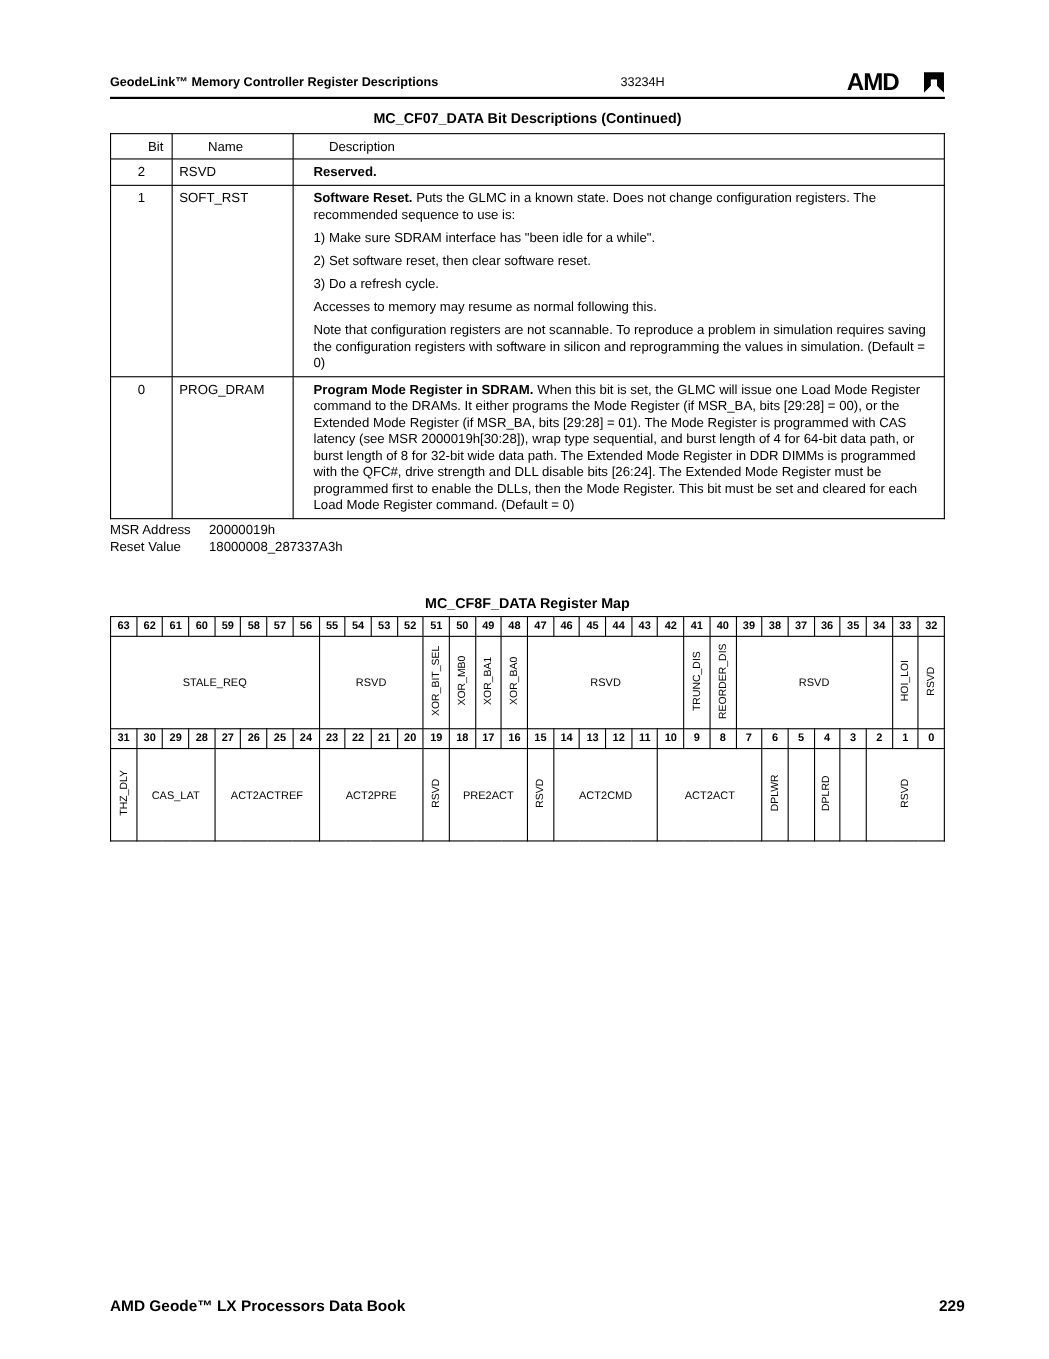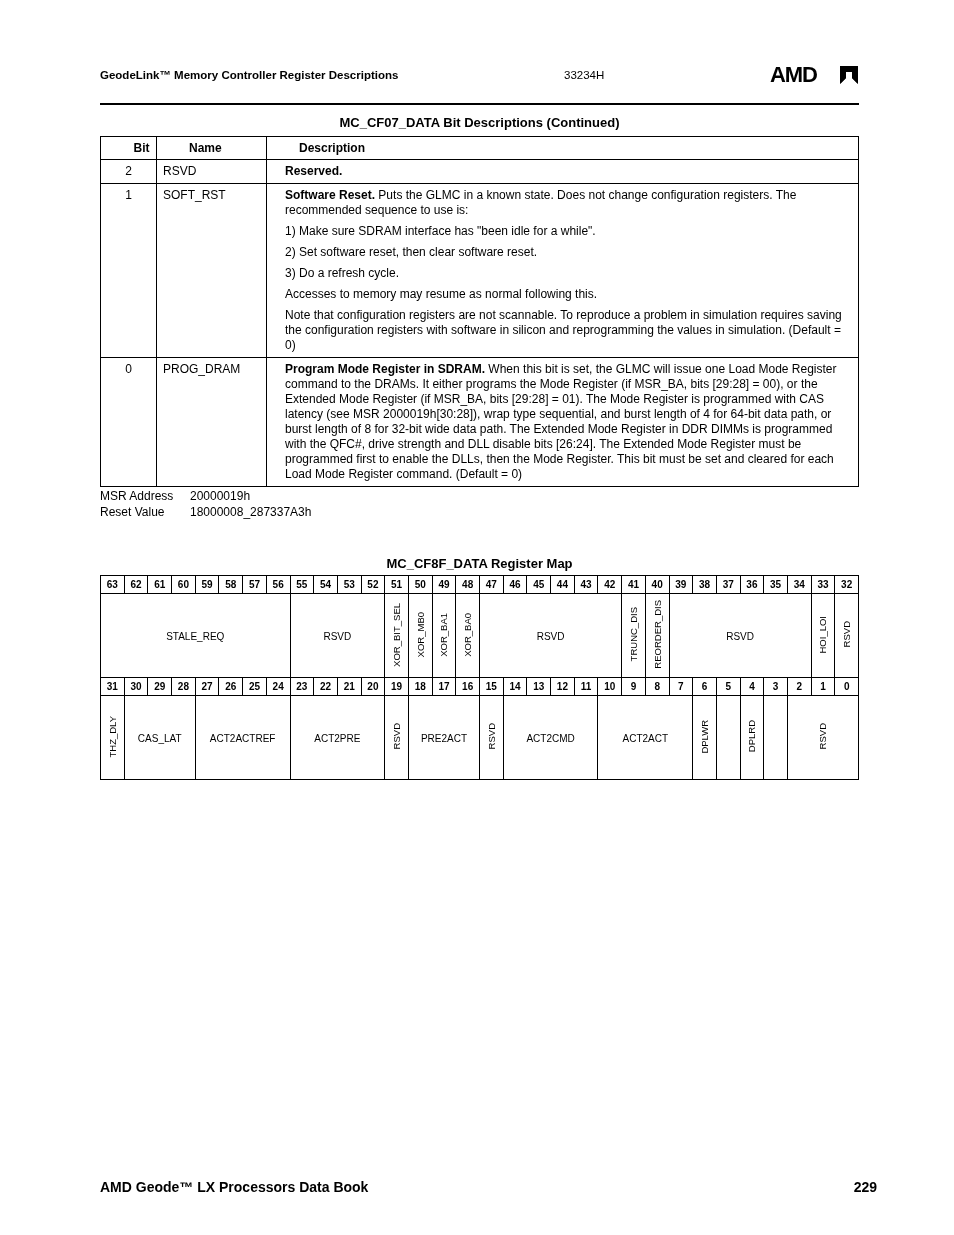--- a/index.html
+++ b/index.html
@@ -15,41 +15,41 @@
     width: 954px;
     height: 1235px;
     padding: 62px 95px 40px 100px;
     position: relative;
   }
   .header-row {
     display: flex;
     justify-content: space-between;
     align-items: center;
     border-bottom: 2px solid #000;
-    padding-bottom: 15px;
+    padding-bottom: 0;
     margin-bottom: 8px;
     text-align: center;
   }
   .header-left { font-weight: bold; font-size: 11.5px; }
   .header-mid { font-size: 11.5px; }
   .logo { font-weight: bold; font-size: 22px; font-family: Arial, sans-serif; letter-spacing: -1px; display:flex; align-items:center;gap:20px;}
   .logo svg { margin-left:2px; }
   .table-title { text-align: center; font-weight: bold; font-size: 13px; margin: 10px 0 6px; }
   table.bitdesc {
     border-collapse: collapse;
     width: 100%;
     font-size: 12px;
   }
   table.bitdesc th, table.bitdesc td {
     border: 1px solid #000;
     padding: 4px 6px;
     vertical-align: top;
     text-align: left;
   }
-  table.bitdesc th { font-weight: bold; text-align: center; padding-left: 32px;}
+  table.bitdesc th { font-weight: normal; text-align: center; padding-left: 32px;}
   table.bitdesc th:nth-child(1){ width:56px;}
   table.bitdesc th:nth-child(2){ width:110px;}
   table.bitdesc td:first-child { text-align: center; }
   .desc p { margin: 0 0 6px 12px; line-height: 1.25; }
   .desc p:last-child { margin-bottom: 0; }
   .section-heading { font-weight: bold; font-size: 12.5px; margin-top: 26px; }
   .kv-row { display: flex; font-size: 12px; margin-top:2px;}
   .kv-row .k { width: 90px; }
   .regmap-title { text-align: center; font-weight: bold; font-size: 13px; margin: 37px 0 4px; }
   table.regmap {

